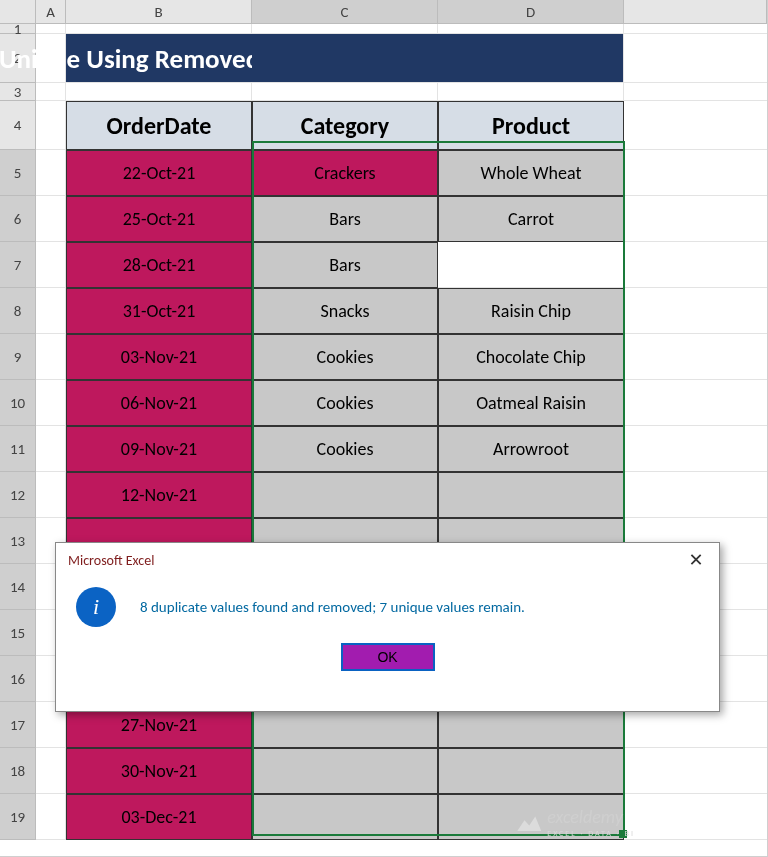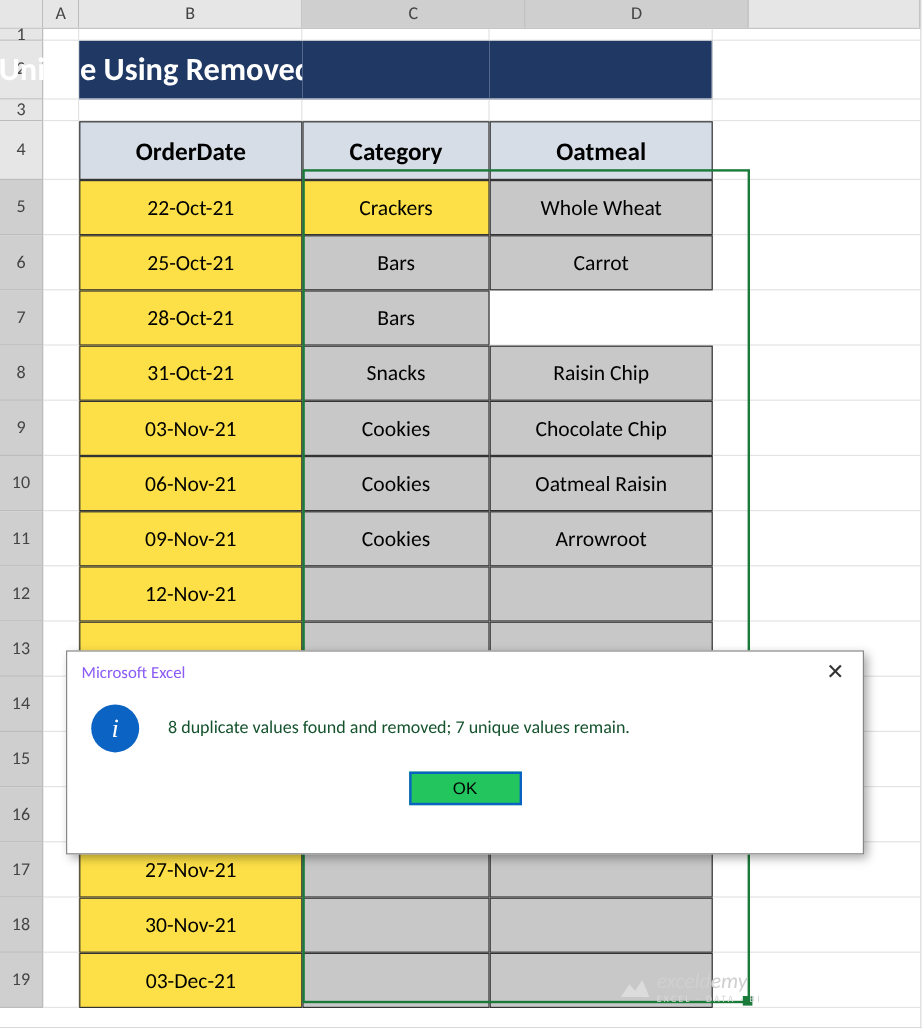--- a/index.html
+++ b/index.html
@@ -54,42 +54,42 @@
     border-right: 1px solid #bcbcbc;
     border-bottom: 1px solid #bcbcbc;
     text-align: center;
     font-size: 15px;
     color: #444;
     display:flex; align-items:center; justify-content:center;
   }
   .rh.sel { background:#cfcfcf; }
   .cA { width: 30px; border-right: 1px solid #e3e3e3; border-bottom: 1px solid #e3e3e3; }
   .cB { width: 186px; border-right: 1px solid #e3e3e3; border-bottom: 1px solid #e3e3e3; }
-  .cC { width: 156px; border-right: 1px solid #e3e3e3; border-bottom: 1px solid #e3e3e3; }
+  .cC { width: 186px; border-right: 1px solid #e3e3e3; border-bottom: 1px solid #e3e3e3; }
   .cD { width: 186px; border-right: 1px solid #e3e3e3; border-bottom: 1px solid #e3e3e3; }
   .cE { flex:1; border-bottom: 1px solid #e3e3e3; }
   .titlecell {
     background: #203864;
     display:flex; align-items:center; justify-content:center;
   }
   .titletext {
     color: #fff;
     font-weight: bold;
     font-size: 27px;
     white-space: nowrap;
   }
   .thcell {
     background: #d6dde6;
     border: 1px solid #333;
     display:flex; align-items:center; justify-content:center;
     font-weight: bold;
-    font-size: 21px;
+    font-size: 24px;
   }
   .dcell {
-    background: #fde047;
+    background: #be185d;
     border: 1px solid #333;
     display:flex; align-items:center; justify-content:center;
     font-size: 18px;
   }
   .dcell.gray { background: #c8c8c8; }
   .dcell.empty { background: #c8c8c8; }
   .sel-outline {
     position: absolute;
     left: 252px;
     top: 141px;
@@ -116,21 +116,21 @@
     background: #ffffff;
     border: 1px solid #888;
     box-shadow: 3px 3px 8px rgba(0,0,0,0.35);
   }
   .dlg-title {
     height: 34px;
     display: flex;
     align-items: center;
     padding-left: 12px;
     font-size: 14px;
-    color: #8b5cf6;
+    color: #7f1d1d;
   }
   .dlg-close {
     position: absolute;
     right: 0;
     top: 0;
     width: 46px;
     height: 34px;
     display:flex; align-items:center; justify-content:center;
     font-size: 18px;
     color: #333;
@@ -149,30 +149,30 @@
     display:flex; align-items:center; justify-content:center;
     color: #fff;
     font-size: 22px;
     font-family: Georgia, serif;
     font-style: italic;
     margin-right: 24px;
     flex-shrink: 0;
   }
   .dlg-msg {
     font-size: 15px;
-    color: #14532d;
+    color: #0369a1;
   }
   .dlg-buttons {
     display:flex; justify-content:center;
     margin-top: 6px;
   }
   .dlg-ok {
     width: 94px;
     height: 28px;
-    background: #22c55e;
+    background: #a21caf;
     border: 2px solid #0a62c2;
     font-size: 14px;
     cursor: pointer;
   }
   .watermark {
     position: absolute;
     right: 132px;
     bottom: 18px;
     color: #cfcfcf;
     font-size: 18px;
@@ -230,21 +230,21 @@
       <div class="cC"></div>
       <div class="cD"></div>
       <div class="cE"></div>
     </div>
 
     <div class="row row4">
       <div class="rh">4</div>
       <div class="cA"></div>
       <div class="cB thcell">OrderDate</div>
       <div class="cC thcell">Category</div>
-      <div class="cD thcell">Oatmeal</div>
+      <div class="cD thcell">Product</div>
       <div class="cE"></div>
     </div>
 
     <div class="row row5">
       <div class="rh sel">5</div>
       <div class="cA"></div>
       <div class="cB dcell">22-Oct-21</div>
       <div class="cC dcell">Crackers</div>
       <div class="cD dcell gray">Whole Wheat</div>
       <div class="cE"></div>

